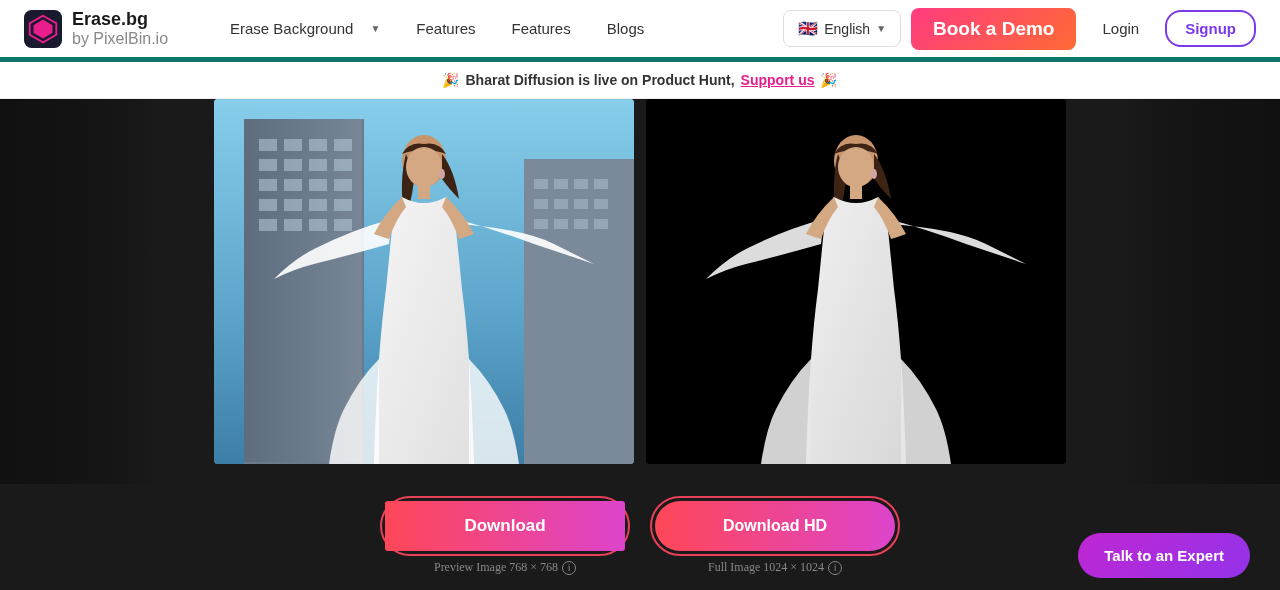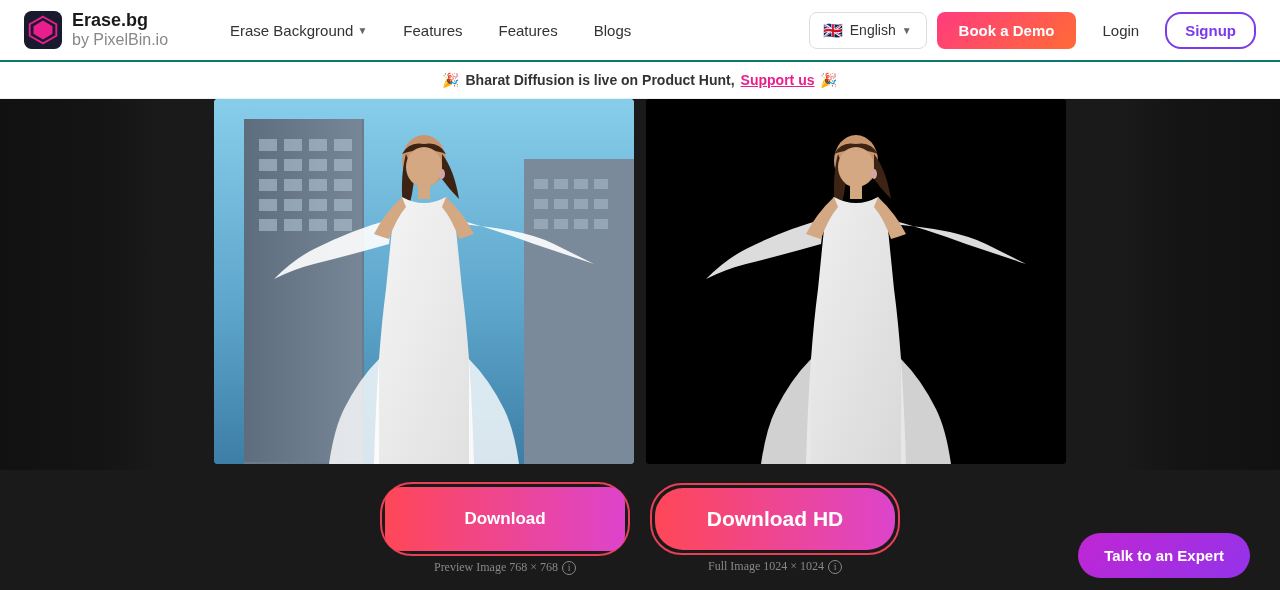--- a/index.html
+++ b/index.html
@@ -6,21 +6,21 @@
     body { font-family: -apple-system, BlinkMacSystemFont, 'Segoe UI', sans-serif; background: #1a1a1a; width: 1280px; height: 590px; overflow: hidden; }
 
     
     .navbar {
       background: #ffffff;
       height: 62px;
       display: flex;
       align-items: center;
       padding: 0 24px;
       gap: 32px;
-      border-bottom: 2px solid #0f766e;
+      border-bottom: 5px solid #0f766e;
       position: relative;
       z-index: 10;
     }
     .logo-area {
       display: flex;
       align-items: center;
       gap: 10px;
       text-decoration: none;
       min-width: 160px;
     }
@@ -44,21 +44,21 @@
     }
     .nav-links {
       display: flex;
       align-items: center;
       gap: 8px;
       flex: 1;
     }
     .nav-item {
       display: flex;
       align-items: center;
-      gap: 4px;
+      gap: 17px;
       padding: 8px 14px;
       font-size: 15px;
       font-weight: 500;
       color: #333;
       cursor: pointer;
       border-radius: 6px;
       white-space: nowrap;
     }
     .nav-item .chevron {
       font-size: 10px;
@@ -84,21 +84,21 @@
     }
     .flag-icon {
       font-size: 16px;
     }
     .btn-demo {
       background: linear-gradient(135deg, #ff3b7f, #ff6b35);
       color: white;
       border: none;
       padding: 10px 22px;
       border-radius: 8px;
-      font-size: 15px;
+      font-size: 19px;
       font-weight: 600;
       cursor: pointer;
       white-space: nowrap;
     }
     .btn-login {
       background: transparent;
       border: none;
       padding: 10px 16px;
       font-size: 15px;
       font-weight: 500;
@@ -224,39 +224,39 @@
 
     .download-group {
       display: flex;
       flex-direction: column;
       align-items: center;
       gap: 4px;
     }
 
     .btn-download {
       width: 240px;
-      height: 64px;
+      height: 50px;
       background: linear-gradient(90deg, #ff4757, #dd44cc);
       border: none;
-      border-radius: 16px;
+      border-radius: 3px;
       color: white;
       font-size: 17px;
       font-weight: 600;
       cursor: pointer;
       position: relative;
     }
 
     .btn-download-hd {
       width: 240px;
-      height: 62px;
+      height: 50px;
       background: linear-gradient(90deg, #ff4757, #dd44cc);
       border: none;
       border-radius: 28px;
       color: white;
-      font-size: 21px;
+      font-size: 16px;
       font-weight: 600;
       cursor: pointer;
     }
 
     .download-outline-wrapper {
       border: 2px solid #e84057;
       border-radius: 32px;
       padding: 3px;
       display: inline-block;
     }

